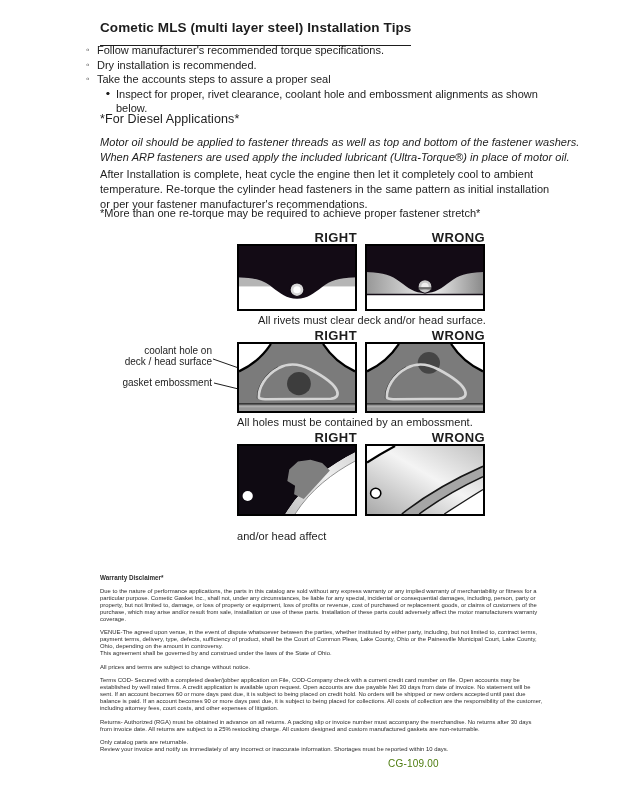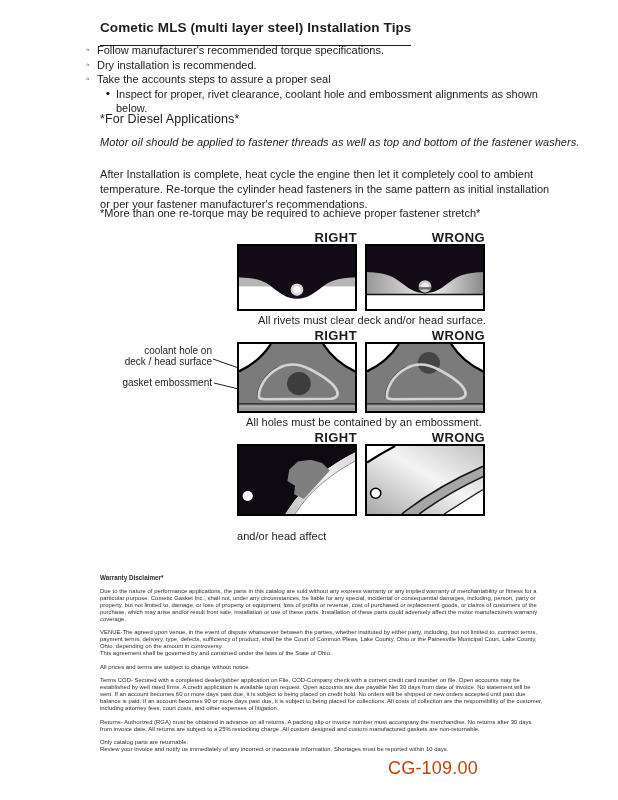--- a/index.html
+++ b/index.html
@@ -21,21 +21,21 @@
   .diagrams{left:0;top:228px;width:618px;height:334px;}
   .dlabel{position:absolute;width:120px;text-align:right;font-size:13px;font-weight:bold;letter-spacing:.4px;}
   .dbox{position:absolute;width:120px;border:2px solid #000;background:#fff;box-sizing:border-box;}
   .dbox svg{display:block;width:100%;height:100%;}
   .caption{position:absolute;font-size:11px;letter-spacing:.05px;}
   .ann{position:absolute;left:58px;width:154px;text-align:right;font-size:10px;line-height:11px;}
   .ptr{position:absolute;left:0;top:0;pointer-events:none;}
   .warranty{left:100px;top:574px;width:444px;font-size:5.9px;line-height:7px;color:#2b2b2b;letter-spacing:.02px;}
   .warranty .w-head{font-weight:bold;font-size:6.3px;}
   .warranty .gap{margin-top:6.5px;}
-  .footer{left:388px;top:758px;font-size:18px;color:#c2410c;letter-spacing:.2px;}
+  .footer{left:388px;top:758px;font-size:10px;color:#4d7c0f;letter-spacing:.2px;}
 </style>
 </head>
 <body>
 
 <div class="page">
 
   <div class="abs title">Cometic MLS (multi layer steel) Installation Tips</div>
 
   <div class="abs bullets">
     <div class="b-row">
@@ -56,20 +56,21 @@
     <div class="sb-row">
       <span class="glyph">•</span>
       <span>Inspect for proper, rivet clearance, coolant hole and embossment alignments as shown below.</span>
     </div>
   </div>
 
   <div class="abs h2">*For Diesel Applications*</div>
 
   <div class="abs body-text p1">
     <div>Motor oil should be applied to fastener threads as well as top and bottom of the fastener washers.</div>
+    <div>When ARP fasteners are used apply the included lubricant (Ultra-Torque®) in place of motor oil.</div>
   </div>
   <div class="abs body-text p2">
     <div>After Installation is complete, heat cycle the engine then let it completely cool to ambient</div>
     <div>temperature. Re-torque the cylinder head fasteners in the same pattern as initial installation</div>
     <div>or per your fastener manufacturer's recommendations.</div>
   </div>
   <div class="abs body-text note">*More than one re-torque may be required to achieve proper fastener stretch*</div>
 
   <div class="abs diagrams">
 
@@ -143,21 +144,21 @@
         <path d="M120,0 H87 C94,11 106,22.5 120,29 Z" fill="#ffffff"></path>
         <path d="M87,0 C94,11 106,22.5 120,29" fill="none" stroke="#000000" stroke-width="2.4"></path>
         <circle cx="64" cy="20" r="11.5" fill="#454545"></circle>
         <rect x="0" y="63.5" width="120" height="7.5" fill="#979797"></rect>
         <line x1="0" y1="63.5" x2="120" y2="63.5" stroke="#222222" stroke-width="1.3"></line>
         <line x1="0" y1="66.5" x2="120" y2="66.5" stroke="#c0c0c0" stroke-width="0.8"></line>
         <path d="M19,57.5 C18.5,47 26,32.5 40.5,24.5" fill="none" stroke="#303030" stroke-width="1.2"></path>
         <path d="M20.5,56.5 C20,47 27,33 41,25.5 C51,20 62,20.5 74,27 C87,34 99,42.5 101.5,50 C103,54.5 101,57.5 95,58 L27,58.5 C23,58.5 21,57.8 20.5,56.5 Z" fill="none" stroke="#d4d4d4" stroke-width="2.8"></path>
       </svg>
     </div>
-    <div class="caption" style="left:246px;top:188px;">All holes must be contained by an embossment.</div>
+    <div class="caption" style="left:237px;top:188px;">All holes must be contained by an embossment.</div>
 
     <div class="dlabel" style="left:237px;top:202px;">RIGHT</div>
     <div class="dlabel" style="left:365px;top:202px;">WRONG</div>
 
     <div class="dbox" style="left:237px;top:216px;height:72px;">
       <svg viewBox="0 0 120 72" preserveAspectRatio="none">
         <defs>
           <linearGradient id="g3a" x1="0" y1="1" x2="1" y2="0">
             <stop offset="0" stop-color="#c2c2c2"></stop>
               <stop offset="0.6" stop-color="#efefef"></stop>

